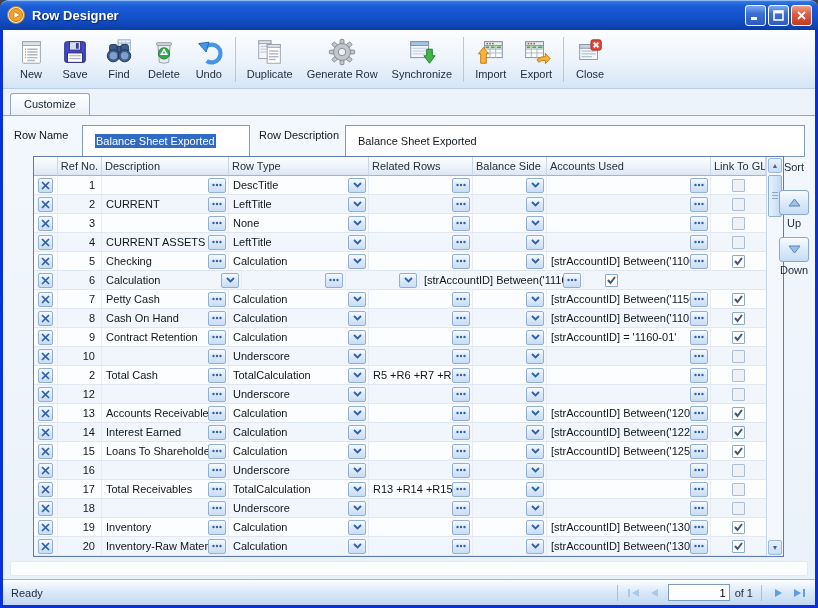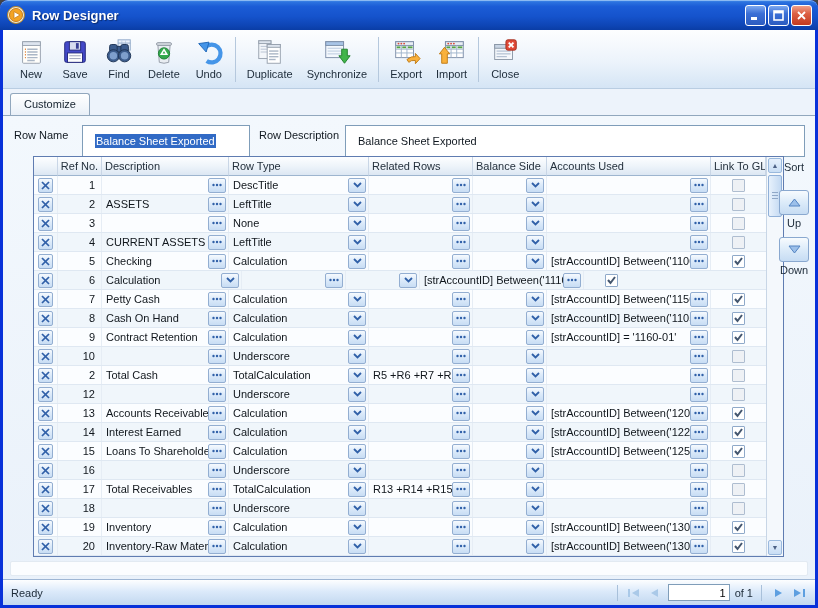--- a/index.html
+++ b/index.html
@@ -220,32 +220,71 @@
                 <line x1="15" y1="15" x2="25" y2="15"></line>
                 <line x1="15" y1="18" x2="25" y2="18"></line>
                 <line x1="15" y1="21" x2="25" y2="21"></line>
                 <line x1="15" y1="24" x2="22" y2="24"></line>
               </g>
             </svg></span>
           <span class="tlabel">Duplicate</span>
         </div>
         <div class="tbtn">
           <span class="ticon"><svg viewBox="0 0 32 32">
+              <g fill="#c2c7ce" stroke="#81878f">
+                <rect x="14" y="2.5" width="4" height="7" rx="1"></rect>
+                <rect x="14" y="2.5" width="4" height="7" rx="1" transform="rotate(45 16 16)"></rect>
+                <rect x="14" y="2.5" width="4" height="7" rx="1" transform="rotate(90 16 16)"></rect>
+                <rect x="14" y="2.5" width="4" height="7" rx="1" transform="rotate(135 16 16)"></rect>
+                <rect x="14" y="2.5" width="4" height="7" rx="1" transform="rotate(180 16 16)"></rect>
+                <rect x="14" y="2.5" width="4" height="7" rx="1" transform="rotate(225 16 16)"></rect>
+                <rect x="14" y="2.5" width="4" height="7" rx="1" transform="rotate(270 16 16)"></rect>
+                <rect x="14" y="2.5" width="4" height="7" rx="1" transform="rotate(315 16 16)"></rect>
+                <circle cx="16" cy="16" r="9"></circle>
+              </g>
+              <circle cx="16" cy="16" r="4" fill="#eef1f5" stroke="#81878f"></circle>
+            </svg></span>
+          <span class="tlabel">Generate Row</span>
+        </div>
+        <div class="tbtn">
+          <span class="ticon"><svg viewBox="0 0 32 32">
               <rect x="4" y="5" width="19" height="17" fill="#f4f8fd" stroke="#7d8ea8"></rect>
               <rect x="4" y="5" width="19" height="4" fill="#a8c4e6" stroke="#7d8ea8"></rect>
               <g stroke="#b9c9dd">
                 <line x1="6" y1="12" x2="21" y2="12"></line>
                 <line x1="6" y1="15" x2="21" y2="15"></line>
                 <line x1="6" y1="18" x2="21" y2="18"></line>
               </g>
               <path d="M21 13 L27 13 L27 20 L30 20 L24 28 L18 20 L21 20 Z" fill="#41b54a" stroke="#207f2c"></path>
             </svg></span>
           <span class="tlabel">Synchronize</span>
         </div>
         <div class="tsep"></div>
+        <div class="tbtn">
+          <span class="ticon"><svg viewBox="0 0 32 32">
+              <rect x="9" y="5" width="19" height="17" fill="#ffffff" stroke="#7d8ea8"></rect>
+              <rect x="9" y="5" width="19" height="4" fill="#e8edf4" stroke="#7d8ea8"></rect>
+              <circle cx="12" cy="7" r="1" fill="#d94a3a"></circle>
+              <circle cx="15" cy="7" r="1" fill="#d94a3a"></circle>
+              <circle cx="18" cy="7" r="1" fill="#d94a3a"></circle>
+              <g stroke="#9fb4cc">
+                <line x1="9" y1="13" x2="28" y2="13"></line>
+                <line x1="9" y1="17" x2="28" y2="17"></line>
+                <line x1="15" y1="9" x2="15" y2="22"></line>
+                <line x1="21" y1="9" x2="21" y2="22"></line>
+              </g>
+              <g stroke="#55a345" stroke-width="2">
+                <line x1="10" y1="11" x2="14" y2="11"></line>
+                <line x1="16" y1="11" x2="20" y2="11"></line>
+                <line x1="22" y1="11" x2="27" y2="11"></line>
+              </g>
+              <path d="M5 28 L5 18 L2.5 18 L8 11 L13.5 18 L11 18 L11 28 Z" fill="#f9b13c" stroke="#c07b14"></path>
+            </svg></span>
+          <span class="tlabel">Import</span>
+        </div>
         <div class="tbtn">
           <span class="ticon"><svg viewBox="0 0 32 32">
               <rect x="5" y="5" width="19" height="17" fill="#ffffff" stroke="#7d8ea8"></rect>
               <rect x="5" y="5" width="19" height="4" fill="#e8edf4" stroke="#7d8ea8"></rect>
               <circle cx="8" cy="7" r="1" fill="#d94a3a"></circle>
               <circle cx="11" cy="7" r="1" fill="#d94a3a"></circle>
               <circle cx="14" cy="7" r="1" fill="#d94a3a"></circle>
               <g stroke="#9fb4cc">
                 <line x1="5" y1="13" x2="24" y2="13"></line>
                 <line x1="5" y1="17" x2="24" y2="17"></line>
@@ -254,42 +293,20 @@
               </g>
               <g stroke="#55a345" stroke-width="2">
                 <line x1="6" y1="11" x2="10" y2="11"></line>
                 <line x1="12" y1="11" x2="16" y2="11"></line>
                 <line x1="18" y1="11" x2="23" y2="11"></line>
               </g>
               <path d="M17 24 Q22 20 26 21 L26 17.5 L31 23 L26 28.5 L26 25 Q21 24.5 19 27 Z" fill="#f9b13c" stroke="#c07b14"></path>
             </svg></span>
           <span class="tlabel">Export</span>
         </div>
-        <div class="tbtn">
-          <span class="ticon"><svg viewBox="0 0 32 32">
-              <rect x="9" y="5" width="19" height="17" fill="#ffffff" stroke="#7d8ea8"></rect>
-              <rect x="9" y="5" width="19" height="4" fill="#e8edf4" stroke="#7d8ea8"></rect>
-              <circle cx="12" cy="7" r="1" fill="#d94a3a"></circle>
-              <circle cx="15" cy="7" r="1" fill="#d94a3a"></circle>
-              <circle cx="18" cy="7" r="1" fill="#d94a3a"></circle>
-              <g stroke="#9fb4cc">
-                <line x1="9" y1="13" x2="28" y2="13"></line>
-                <line x1="9" y1="17" x2="28" y2="17"></line>
-                <line x1="15" y1="9" x2="15" y2="22"></line>
-                <line x1="21" y1="9" x2="21" y2="22"></line>
-              </g>
-              <g stroke="#55a345" stroke-width="2">
-                <line x1="10" y1="11" x2="14" y2="11"></line>
-                <line x1="16" y1="11" x2="20" y2="11"></line>
-                <line x1="22" y1="11" x2="27" y2="11"></line>
-              </g>
-              <path d="M5 28 L5 18 L2.5 18 L8 11 L13.5 18 L11 18 L11 28 Z" fill="#f9b13c" stroke="#c07b14"></path>
-            </svg></span>
-          <span class="tlabel">Import</span>
-        </div>
         <div class="tsep"></div>
         <div class="tbtn">
           <span class="ticon"><svg viewBox="0 0 32 32">
               <rect x="5" y="8" width="19" height="16" fill="#f4f7fb" stroke="#8a96a6"></rect>
               <rect x="5" y="8" width="19" height="4" fill="#c9d5e4" stroke="#8a96a6"></rect>
               <g stroke="#9fb0c6">
                 <line x1="7" y1="15" x2="22" y2="15"></line>
                 <line x1="7" y1="18" x2="22" y2="18"></line>
                 <line x1="7" y1="21" x2="18" y2="21"></line>
               </g>
@@ -400,21 +417,21 @@
                     <svg width="9" height="9">
                       <g stroke="#3060a8" stroke-width="1.7">
                         <line x1="1" y1="1" x2="8" y2="8"></line>
                         <line x1="8" y1="1" x2="1" y2="8"></line>
                       </g>
                     </svg>
                   </span>
                 </div>
                 <div class="gc refno" style="width: 44px;">2</div>
                 <div class="gc" style="width: 127px;">
-                  <span class="txt">ASSETS</span>
+                  <span class="txt">CURRENT</span>
                   <span class="mini">
                     <svg width="10" height="4">
                       <circle cx="1.5" cy="2" r="1.2" fill="#3060a8"></circle>
                       <circle cx="5" cy="2" r="1.2" fill="#3060a8"></circle>
                       <circle cx="8.5" cy="2" r="1.2" fill="#3060a8"></circle>
                     </svg>
                   </span>
                 </div>
                 <div class="gc" style="width: 140px;">
                   <span class="txt">LeftTitle</span>

